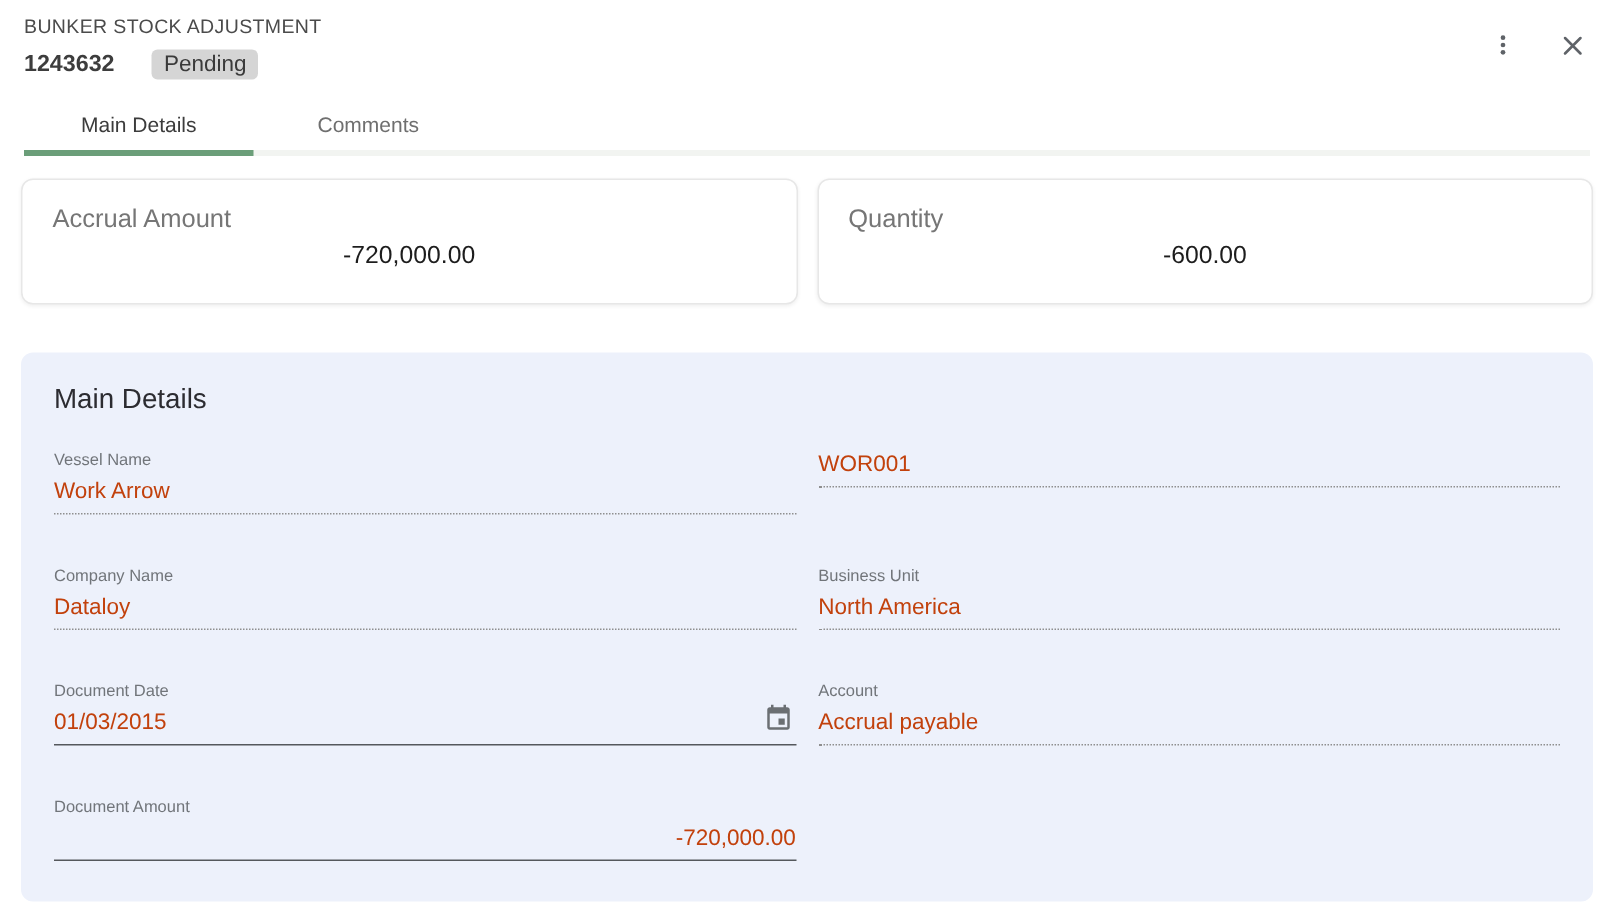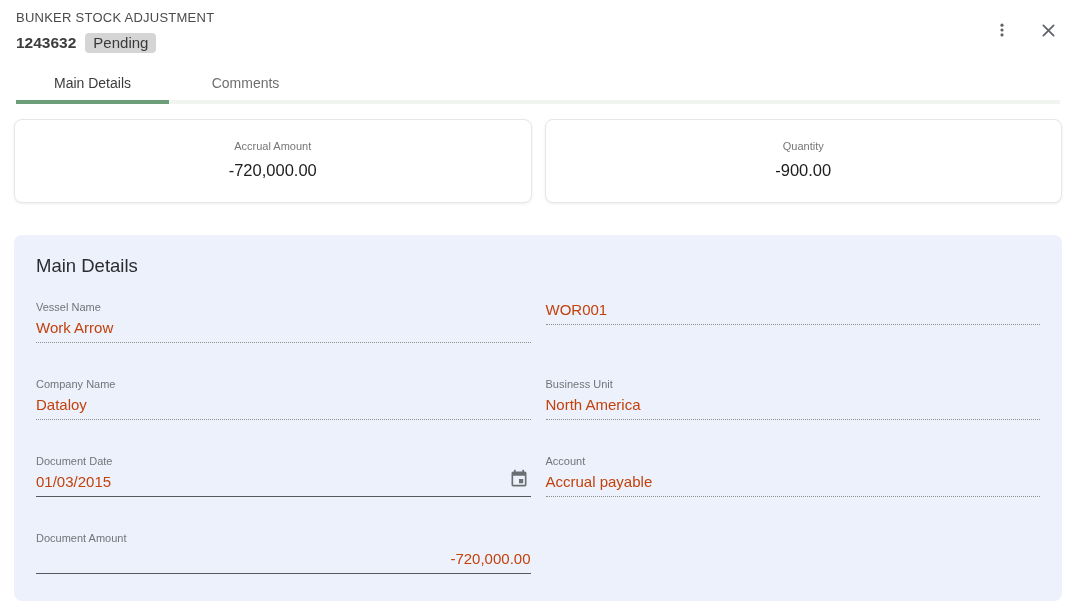--- a/index.html
+++ b/index.html
@@ -2,21 +2,21 @@
 <html style="--accent-green: #6b9e79; --panel-bg: #edf1fb; --badge-bg: #d5d5d5;"><head>
 <meta charset="utf-8">
 <style>
   * { margin:0; padding:0; box-sizing:border-box; }
   html,body { width:1076px; height:608px; background:#ffffff;
     font-family:"Liberation Sans","DejaVu Sans",sans-serif; overflow:hidden; }
 
   
   .header { position:relative; padding:10px 16px 0 16px; background:#fff; }
   .doc-title { font-size:13px; color:#4b4b4b; letter-spacing:.25px; line-height:15px; }
-  .id-row { display:flex; align-items:center; margin-top:8px; }
+  .id-row { display:flex; align-items:center; margin-top:8px;gap:16px; }
   .doc-id { font-size:15.5px; font-weight:700; color:#3d3d3d; }
   .badge { margin-left:9px; background:var(--badge-bg,#d5d5d5); color:#3a3a3a;
     font-size:15px; line-height:12px; padding:4px 8px; border-radius:4px; }
   .header-actions { position:absolute; top:18px; right:16px; display:flex; align-items:center; gap:22px; }
   .icon-btn { width:24px; height:24px; border:none; background:transparent; cursor:pointer;
     display:flex; align-items:center; justify-content:center; color:#5f6368; }
 
   
   .tabbar { margin-top:12px; position:relative; }
   .tabs { display:flex; }
@@ -25,21 +25,21 @@
   .tab.active { color:#3c3c3c; font-weight:500; }
   .tab-track { height:4px; width:100%; background:#f2f4f1; position:relative; }
   .tab-indicator { position:absolute; left:0; top:0; height:4px; width:153px;
     background:var(--accent-green,#6b9e79); }
 
   
   .content { padding:0 14px; }
   .cards-row { display:flex; gap:13px; margin-top:15px; }
   .summary-card { flex:1; height:84px; background:#fff; border:1px solid #e7e7e7; border-radius:8px;
     box-shadow:0 1px 3px rgba(0,0,0,.07); padding:20px 20px 0 20px; }
-  .card-label { font-size:11px; color:#767676; line-height:12px;text-align:center; }
+  .card-label { font-size:17px; color:#767676; line-height:12px; }
   .card-value { margin-top:9px; text-align:center; font-size:16.5px; color:#1d1d1d; }
 
   
   .panel { margin-top:32px; background:var(--panel-bg,#edf1fb); border-radius:8px;
     padding:20px 22px 27px 22px; }
   .panel-heading { font-size:18.5px; line-height:21px; color:#2c2c31; font-weight:400; margin-bottom:26px; }
   .fields-grid { display:grid; grid-template-columns:1fr 1fr; column-gap:15px; row-gap:36px; }
   .field { position:relative; }
   .field-label { font-size:11px; line-height:11px; color:#71757a; margin-bottom:7px; }
   .field-value { font-size:15px; line-height:16px; color:#c2410c; padding-bottom:6px; }
@@ -87,21 +87,21 @@
 
 <div class="content">
 
   <div class="cards-row">
     <div class="summary-card">
       <div class="card-label">Accrual Amount</div>
       <div class="card-value">-720,000.00</div>
     </div>
     <div class="summary-card">
       <div class="card-label">Quantity</div>
-      <div class="card-value">-900.00</div>
+      <div class="card-value">-600.00</div>
     </div>
   </div>
 
   <div class="panel">
     <div class="panel-heading">Main Details</div>
 
     <div class="fields-grid">
 
       <div class="field ro">
         <div class="field-label">Vessel Name</div>

